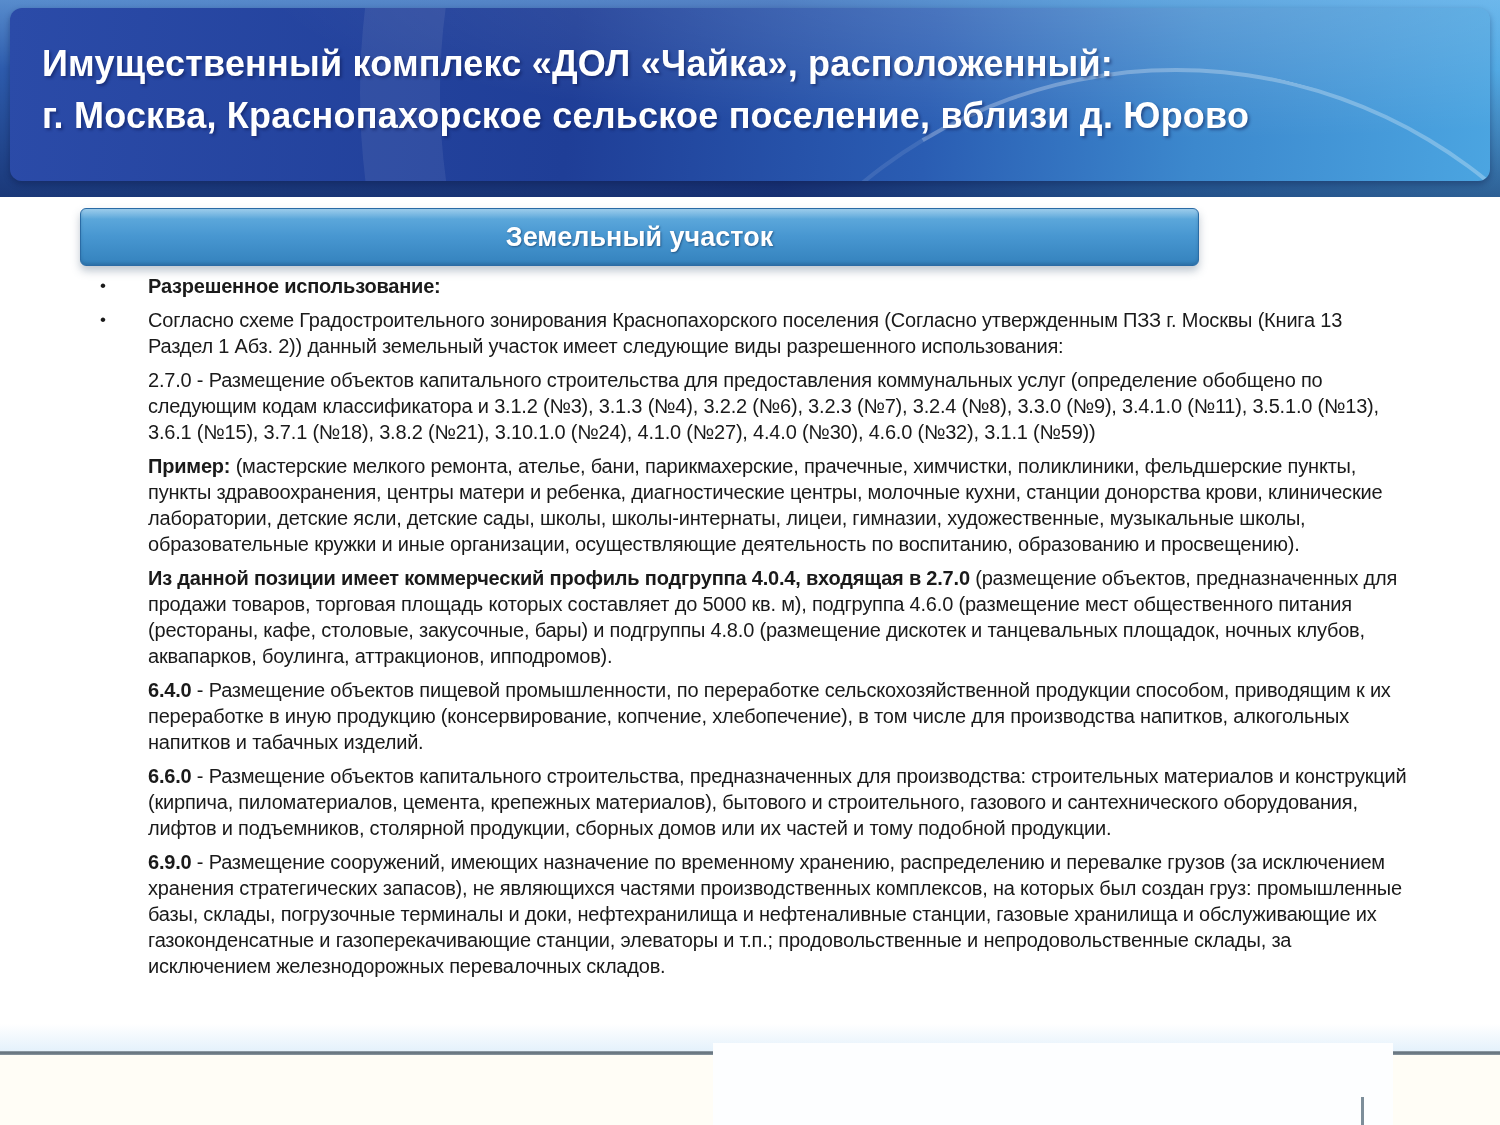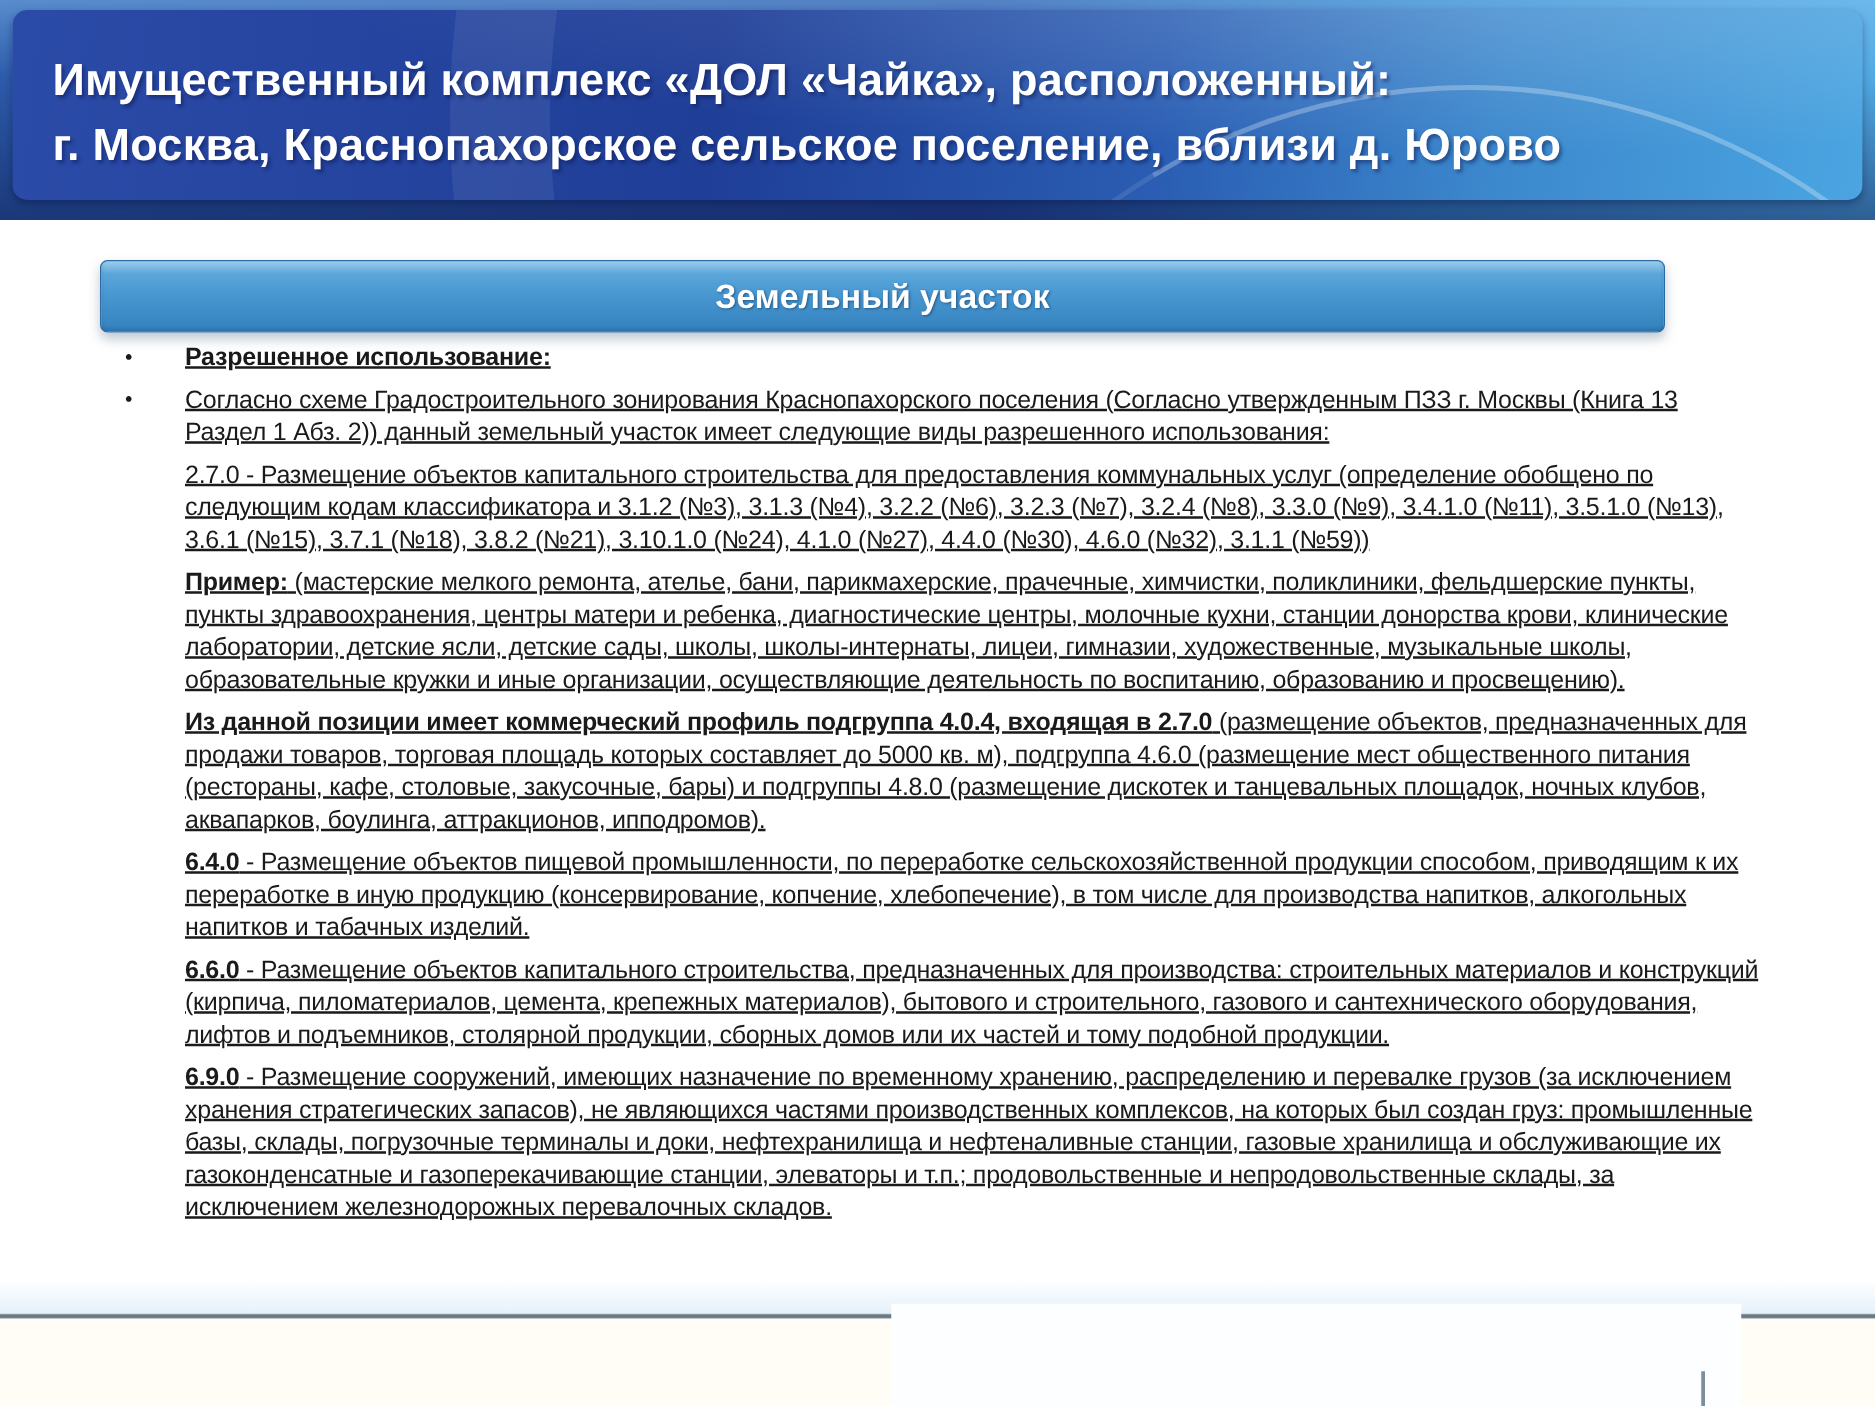--- a/index.html
+++ b/index.html
@@ -5,21 +5,21 @@
   html,body{margin:0;padding:0;}
   body{
     width:1500px;height:1125px;position:relative;overflow:hidden;
     background:#ffffff;
     font-family:"Liberation Sans", sans-serif;
     color:#1a1a1a;
   }
 
   
   .slide-header{
-    position:absolute;left:0;top:0;width:1500px;height:176px;
+    position:absolute;left:0;top:0;width:1500px;height:197px;
     background-image:
       linear-gradient(180deg, rgba(140,200,245,0.45) 0%, rgba(60,110,190,0) 35%, rgba(8,22,70,0.50) 100%),
       linear-gradient(90deg, #2d5bac 0%, #25489c 52%, #3b86c9 76%, #53aae4 100%);
     overflow:hidden;
   }
   .title-box{
     position:absolute;left:10px;right:10px;top:8px;bottom:16px;
     border-radius:12px;
     background-image:
       radial-gradient(ellipse at 78% -10%, rgba(255,255,255,0.20), rgba(255,255,255,0) 55%),
@@ -35,41 +35,41 @@
     transform:rotate(14deg);}
   .title-text{
     position:absolute;left:32px;top:30px;right:40px;
     color:#ffffff;font-weight:bold;font-size:36px;line-height:52px;
     text-shadow:2px 2px 3px rgba(8,18,70,0.45);
     letter-spacing:0.2px;
   }
 
   
   .section-bar{
-    position:absolute;left:80px;top:208px;width:1252px;height:58px;
+    position:absolute;left:80px;top:208px;width:1119px;height:58px;
     border-radius:6px;border:1px solid #2a6ba5;box-sizing:border-box;
     background-image:
       linear-gradient(180deg, rgba(255,255,255,0.35) 0%, rgba(255,255,255,0) 18%),
       linear-gradient(180deg, #66b0e0 0%, #4897d1 48%, #3482bd 100%);
     box-shadow:0 5px 9px rgba(110,130,150,0.45), inset 0 -2px 3px rgba(20,60,100,0.25);
     display:flex;align-items:center;justify-content:center;
   }
   .section-bar .label{
     color:#ffffff;font-weight:bold;font-size:27px;
     text-shadow:1px 1px 2px rgba(15,45,85,0.55);
   }
 
   
   .content{
     position:absolute;left:100px;top:273px;width:1312px;
     font-size:20px;line-height:26px;letter-spacing:-0.2px;
   }
   .row{display:flex;margin:0 0 8px 0;}
   .bullet{flex:0 0 48px;font-size:17px;line-height:26px;color:#1a1a1a;}
-  .ptext{flex:1 1 auto;min-width:0;text-decoration:underline;}
+  .ptext{flex:1 1 auto;min-width:0;}
   .ptext .b{font-weight:bold;}
 
   
   .divider-tint{
     position:absolute;left:0;top:1024px;width:1500px;height:28px;
     background:linear-gradient(180deg, rgba(226,240,250,0) 0%, rgba(218,236,250,0.75) 100%);
   }
   .below-band{
     position:absolute;left:0;top:1055px;width:1500px;height:70px;background:#fffdf6;
   }

